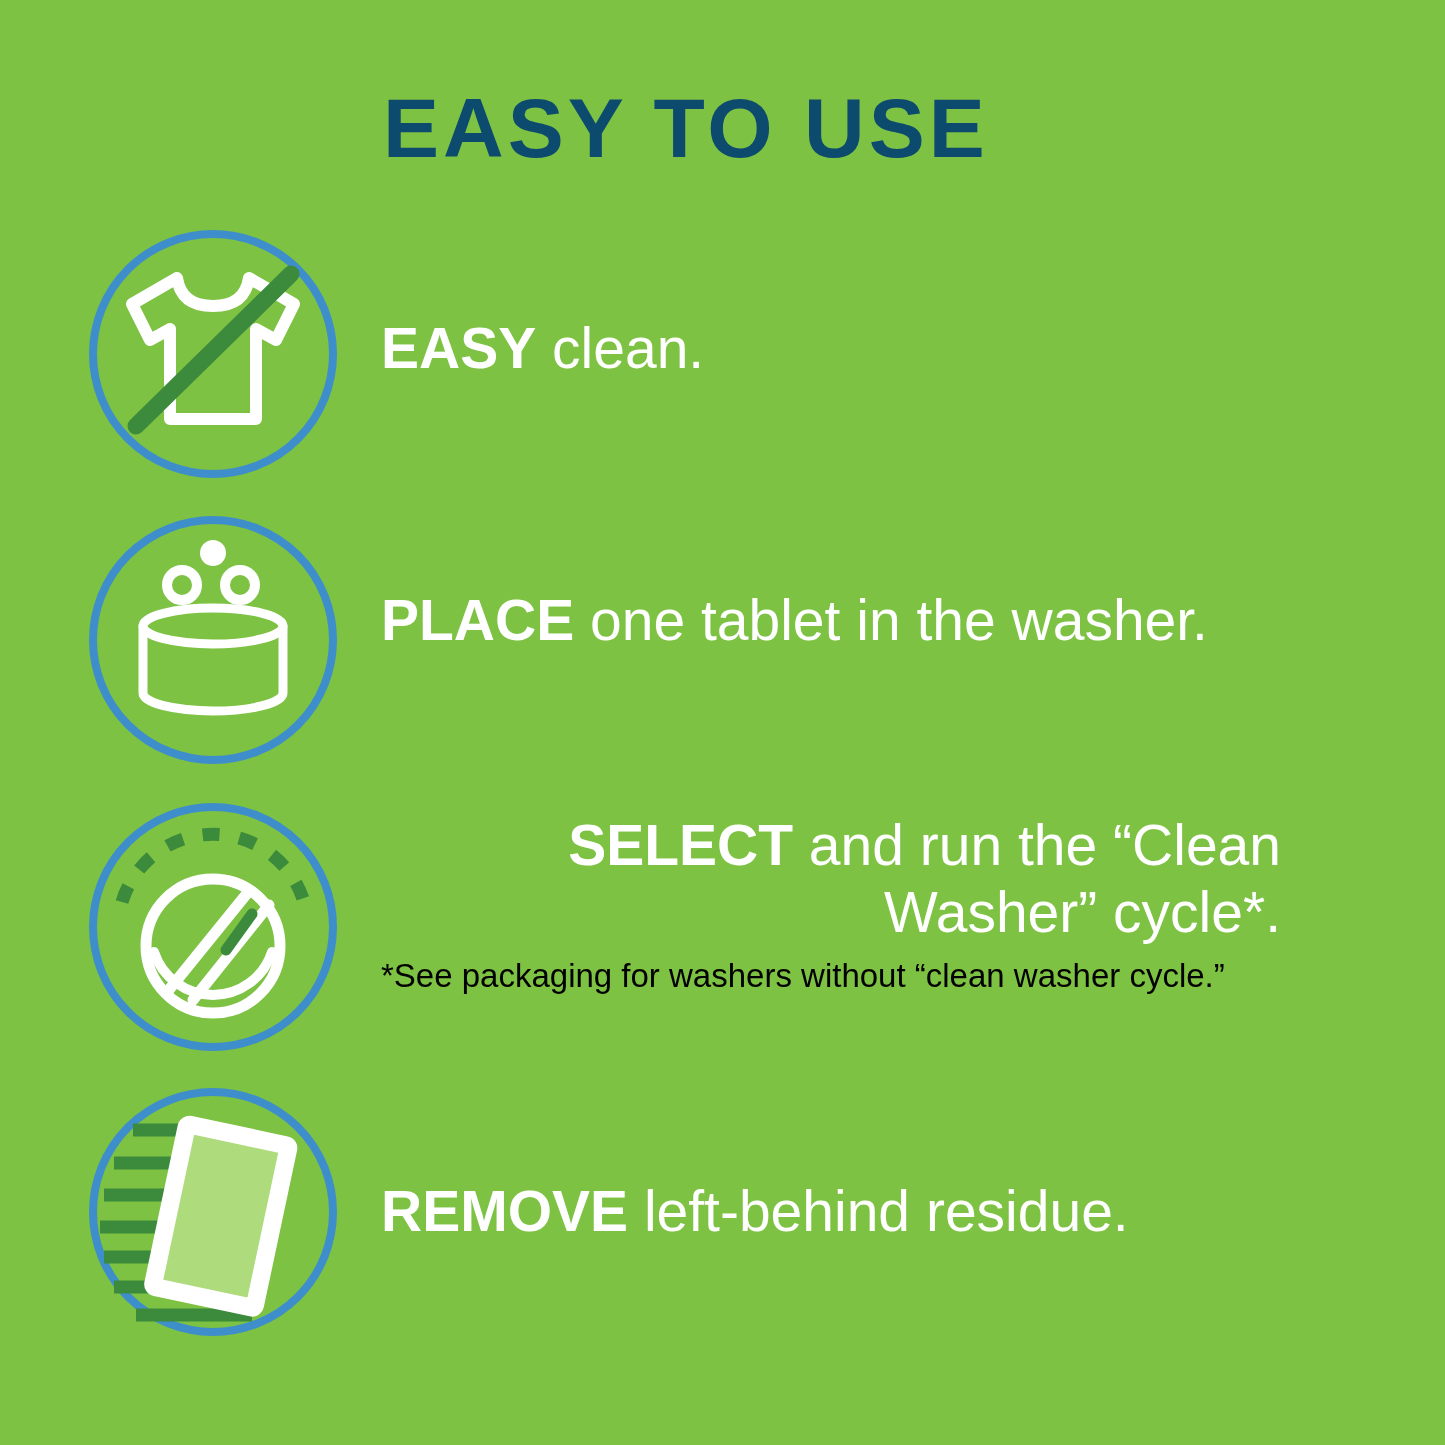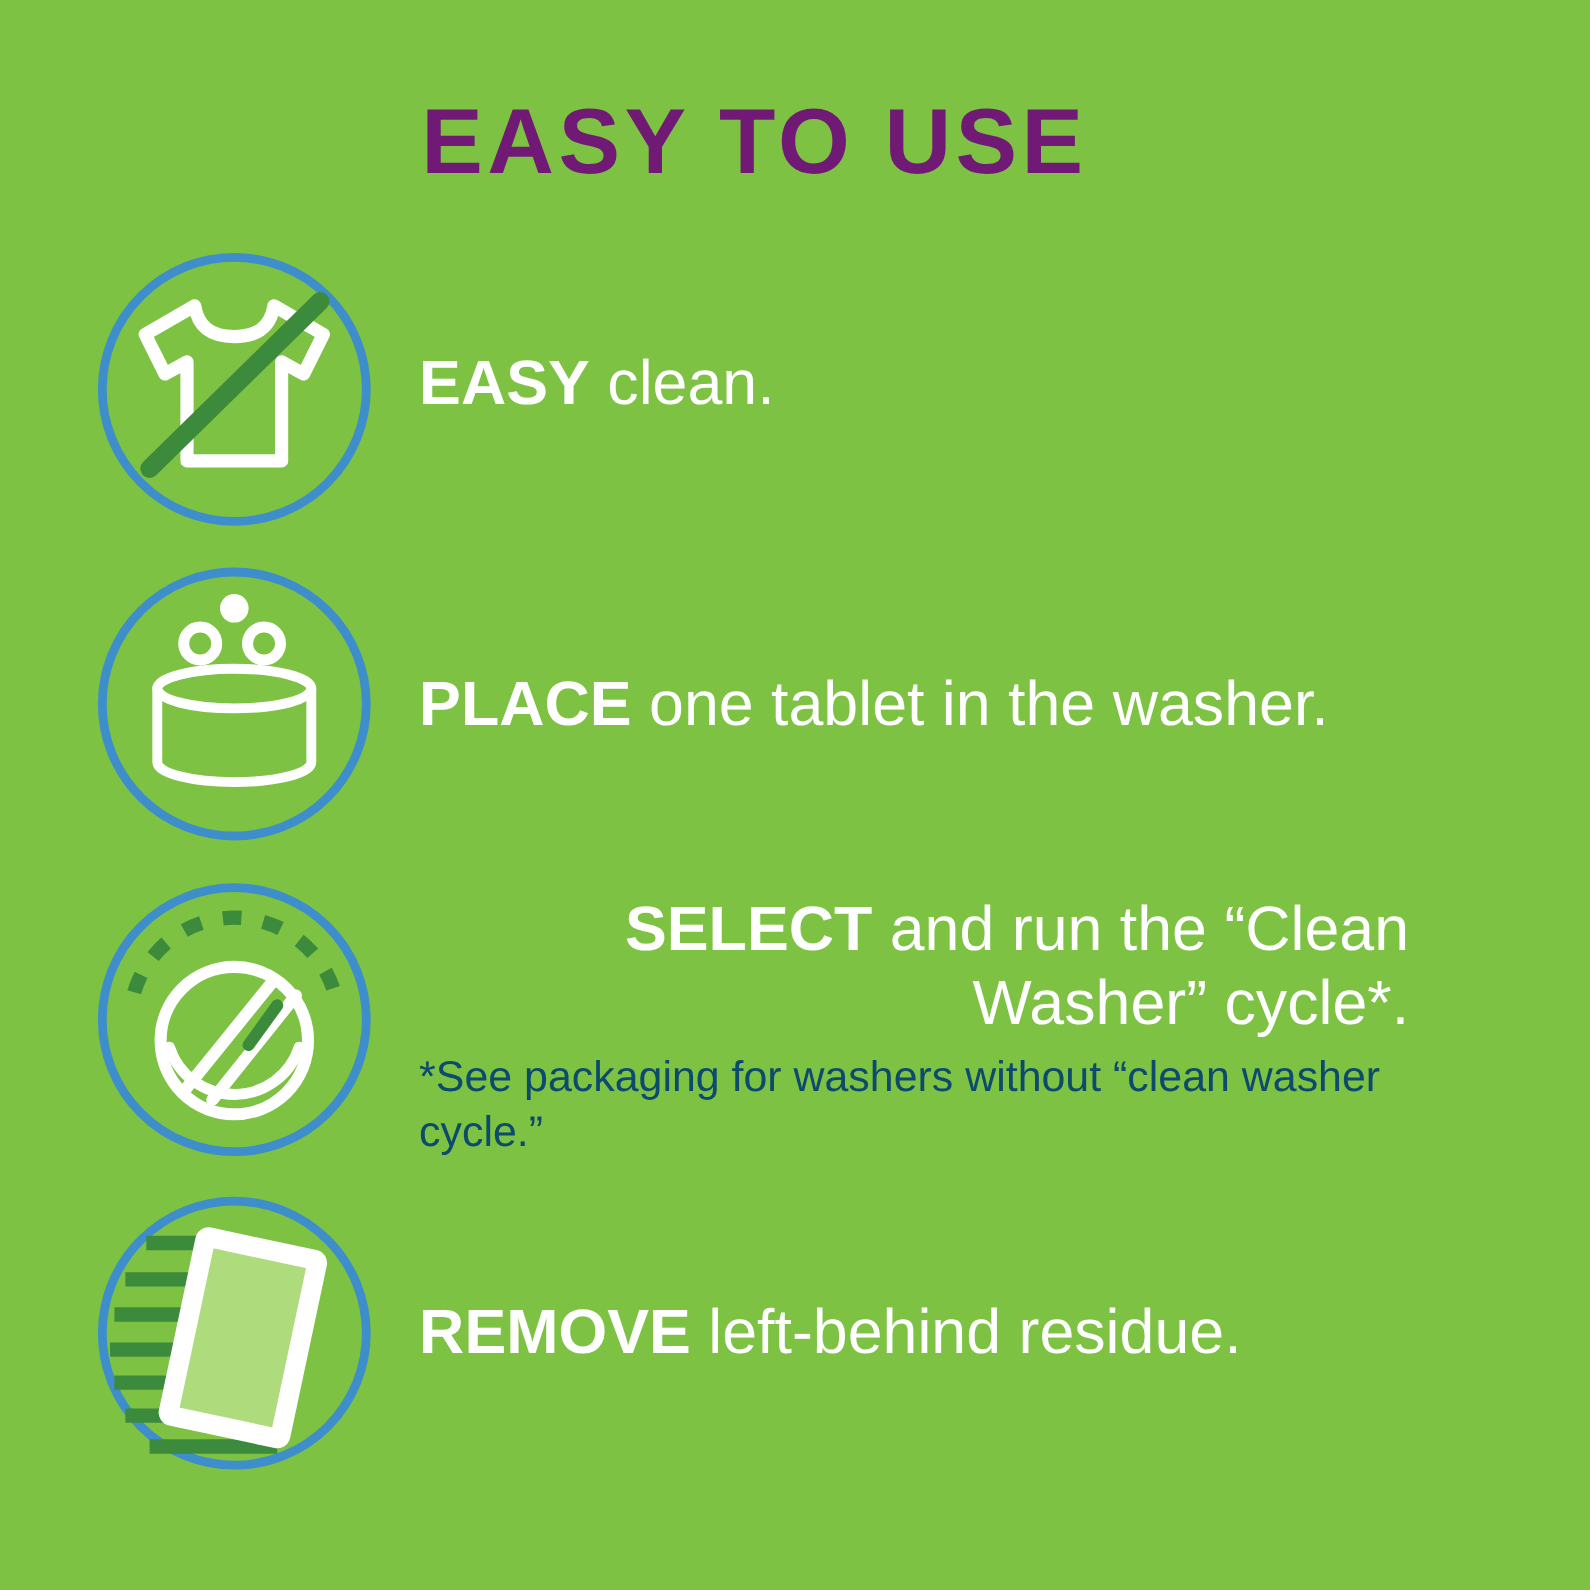--- a/index.html
+++ b/index.html
@@ -20,21 +20,21 @@
     background: #7dc243;
   }
 
   
   #title {
     position: absolute;
     left: 383px;
     top: 84px;
     font-size: 84px;
     font-weight: bold;
-    color: #701a75;
+    color: #0c4a6e;
     letter-spacing: 4px;
     line-height: 1.05;
     white-space: nowrap;
   }
 
   
   .step {
     position: absolute;
     left: 0;
     width: 1445px;
@@ -58,35 +58,35 @@
     font-weight: 300;
     line-height: 1.18;
     width: 900px;
   }
   .step-text .lead {
     font-weight: bold;
   }
   .footnote {
     position: absolute;
     left: 381px;
-    color: #0c4a6e;
-    font-size: 39px;
+    color: #000000;
+    font-size: 33px;
     line-height: 1.28;
     width: 890px;
     font-weight: 400;
   }
 
   
   #step-1 { top: 0; }
   #step-1 .step-icon { top: 227px; }
   #step-1 .step-text { top: 315px; }
 
   #step-2 { top: 0; }
   #step-2 .step-icon { top: 513px; }
-  #step-2 .step-text { top: 607px; }
+  #step-2 .step-text { top: 587px; }
 
   #step-3 { top: 0; }
   #step-3 .step-icon { top: 800px; }
   #step-3 .step-text { top: 812px; text-align: right; }
   #step-3 .footnote { top: 955px; }
 
   #step-4 { top: 0; }
   #step-4 .step-icon { top: 1085px; }
   #step-4 .step-text { top: 1178px; }
 </style>

